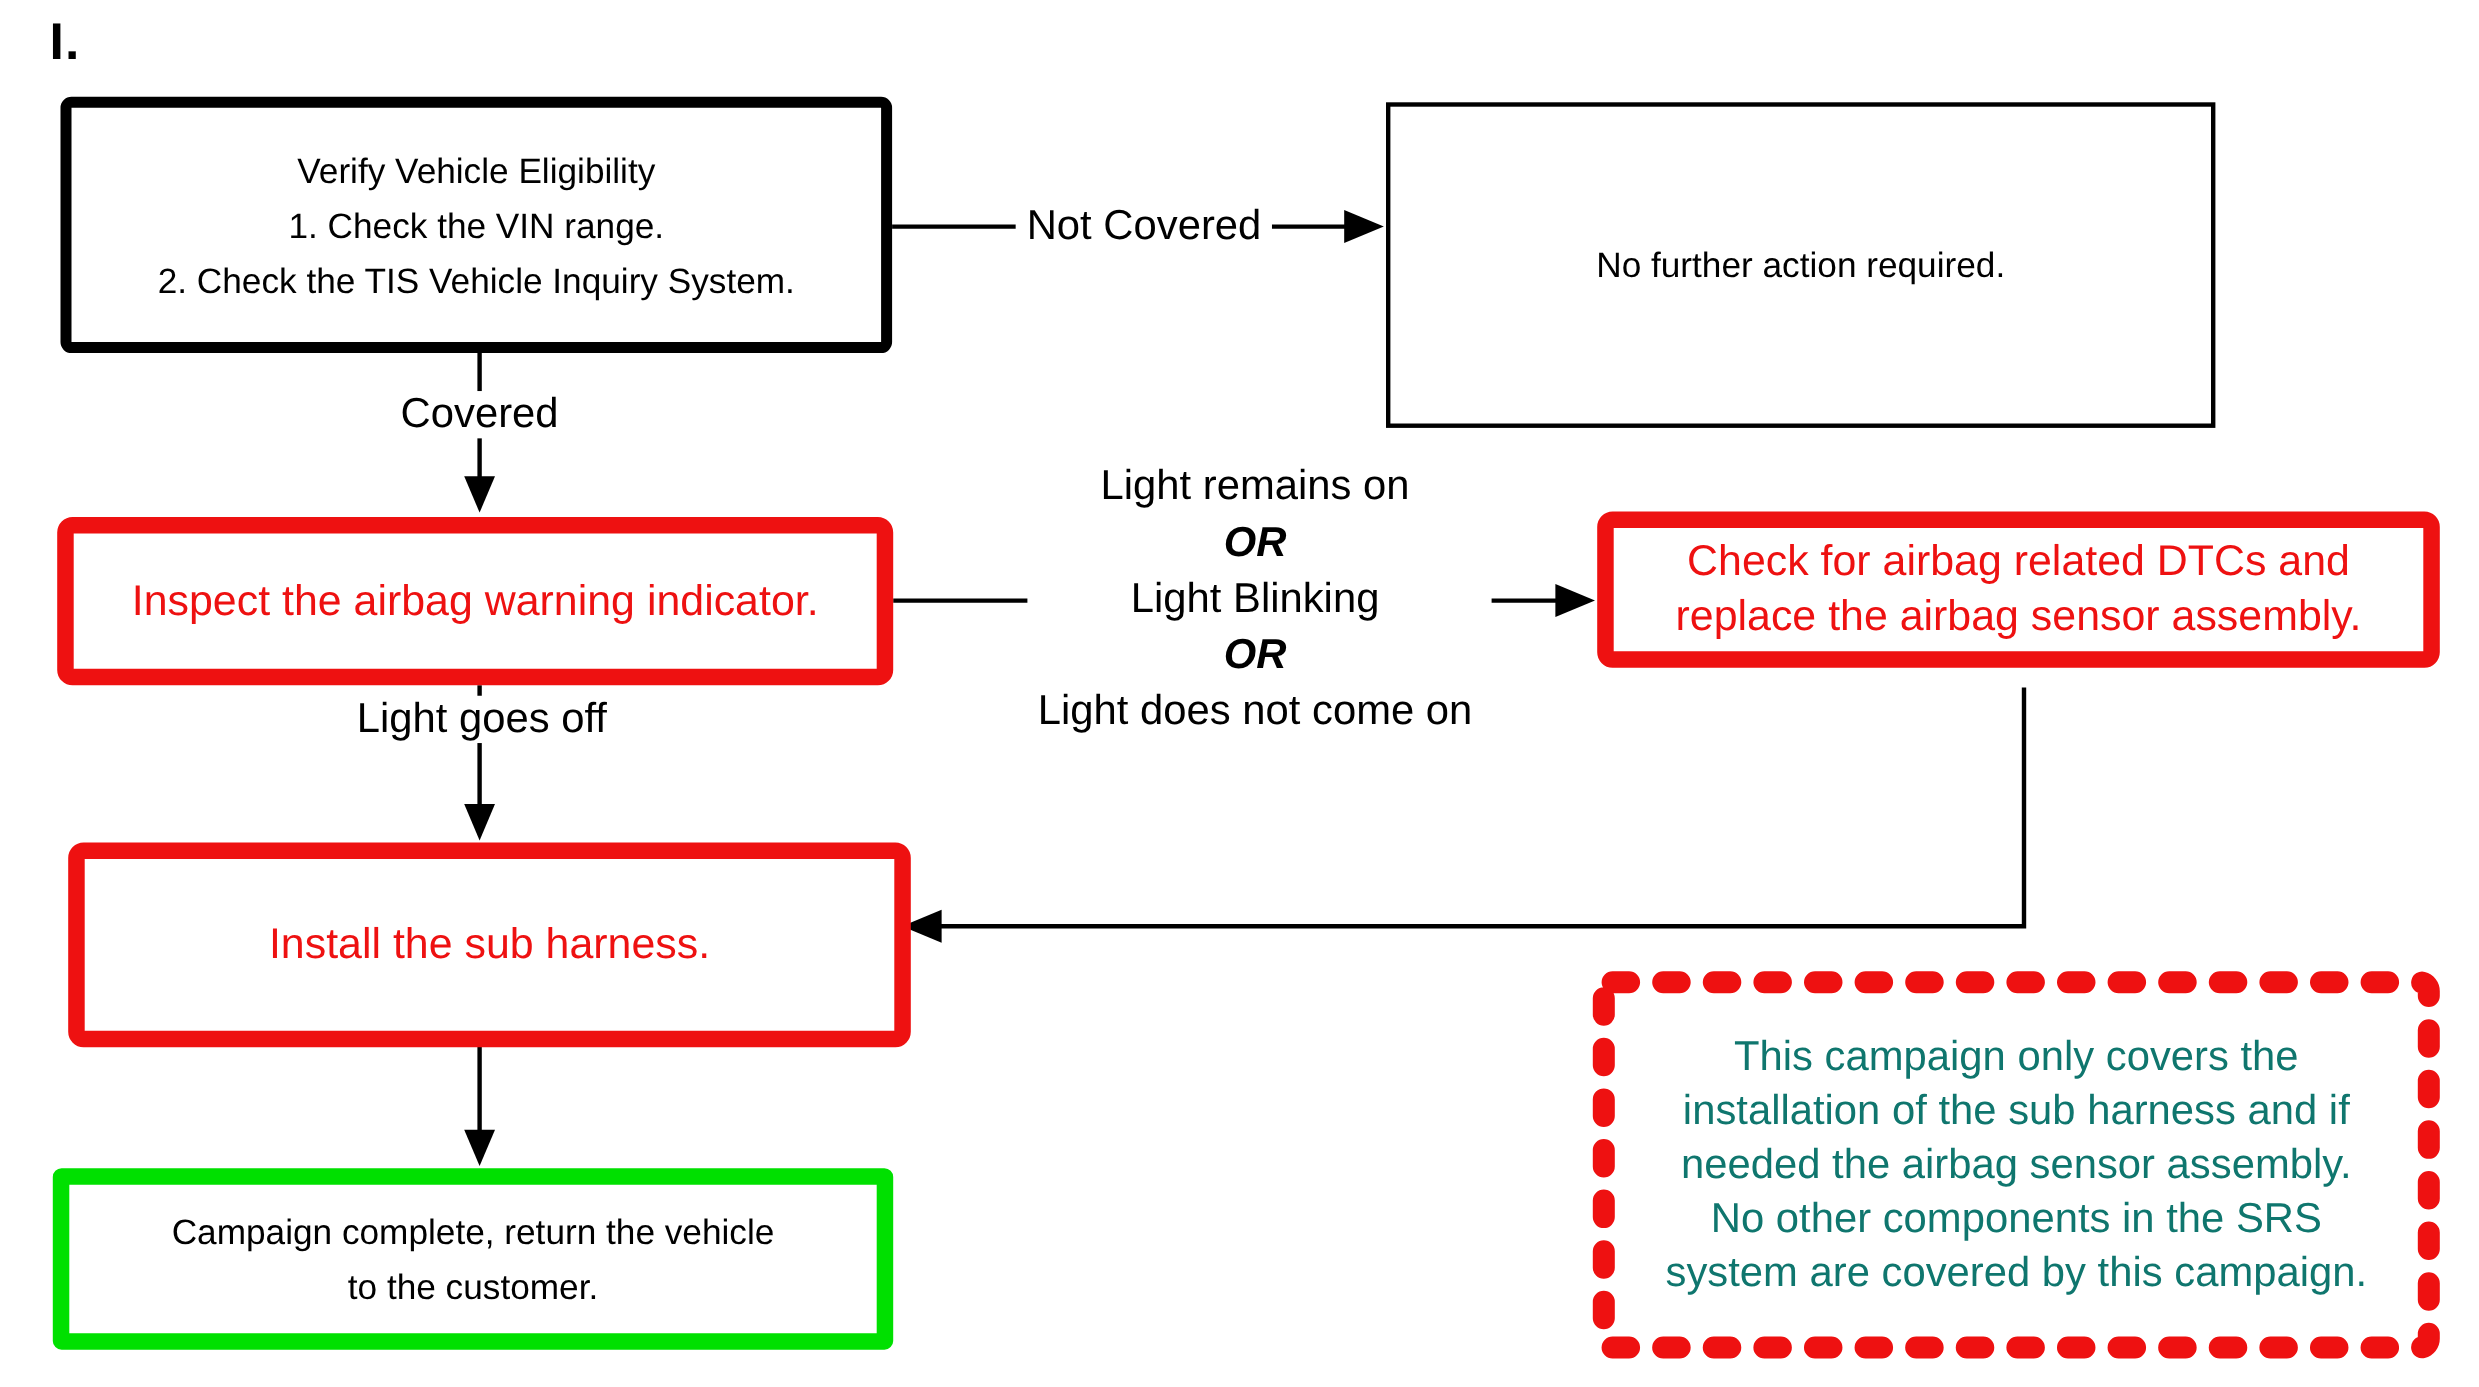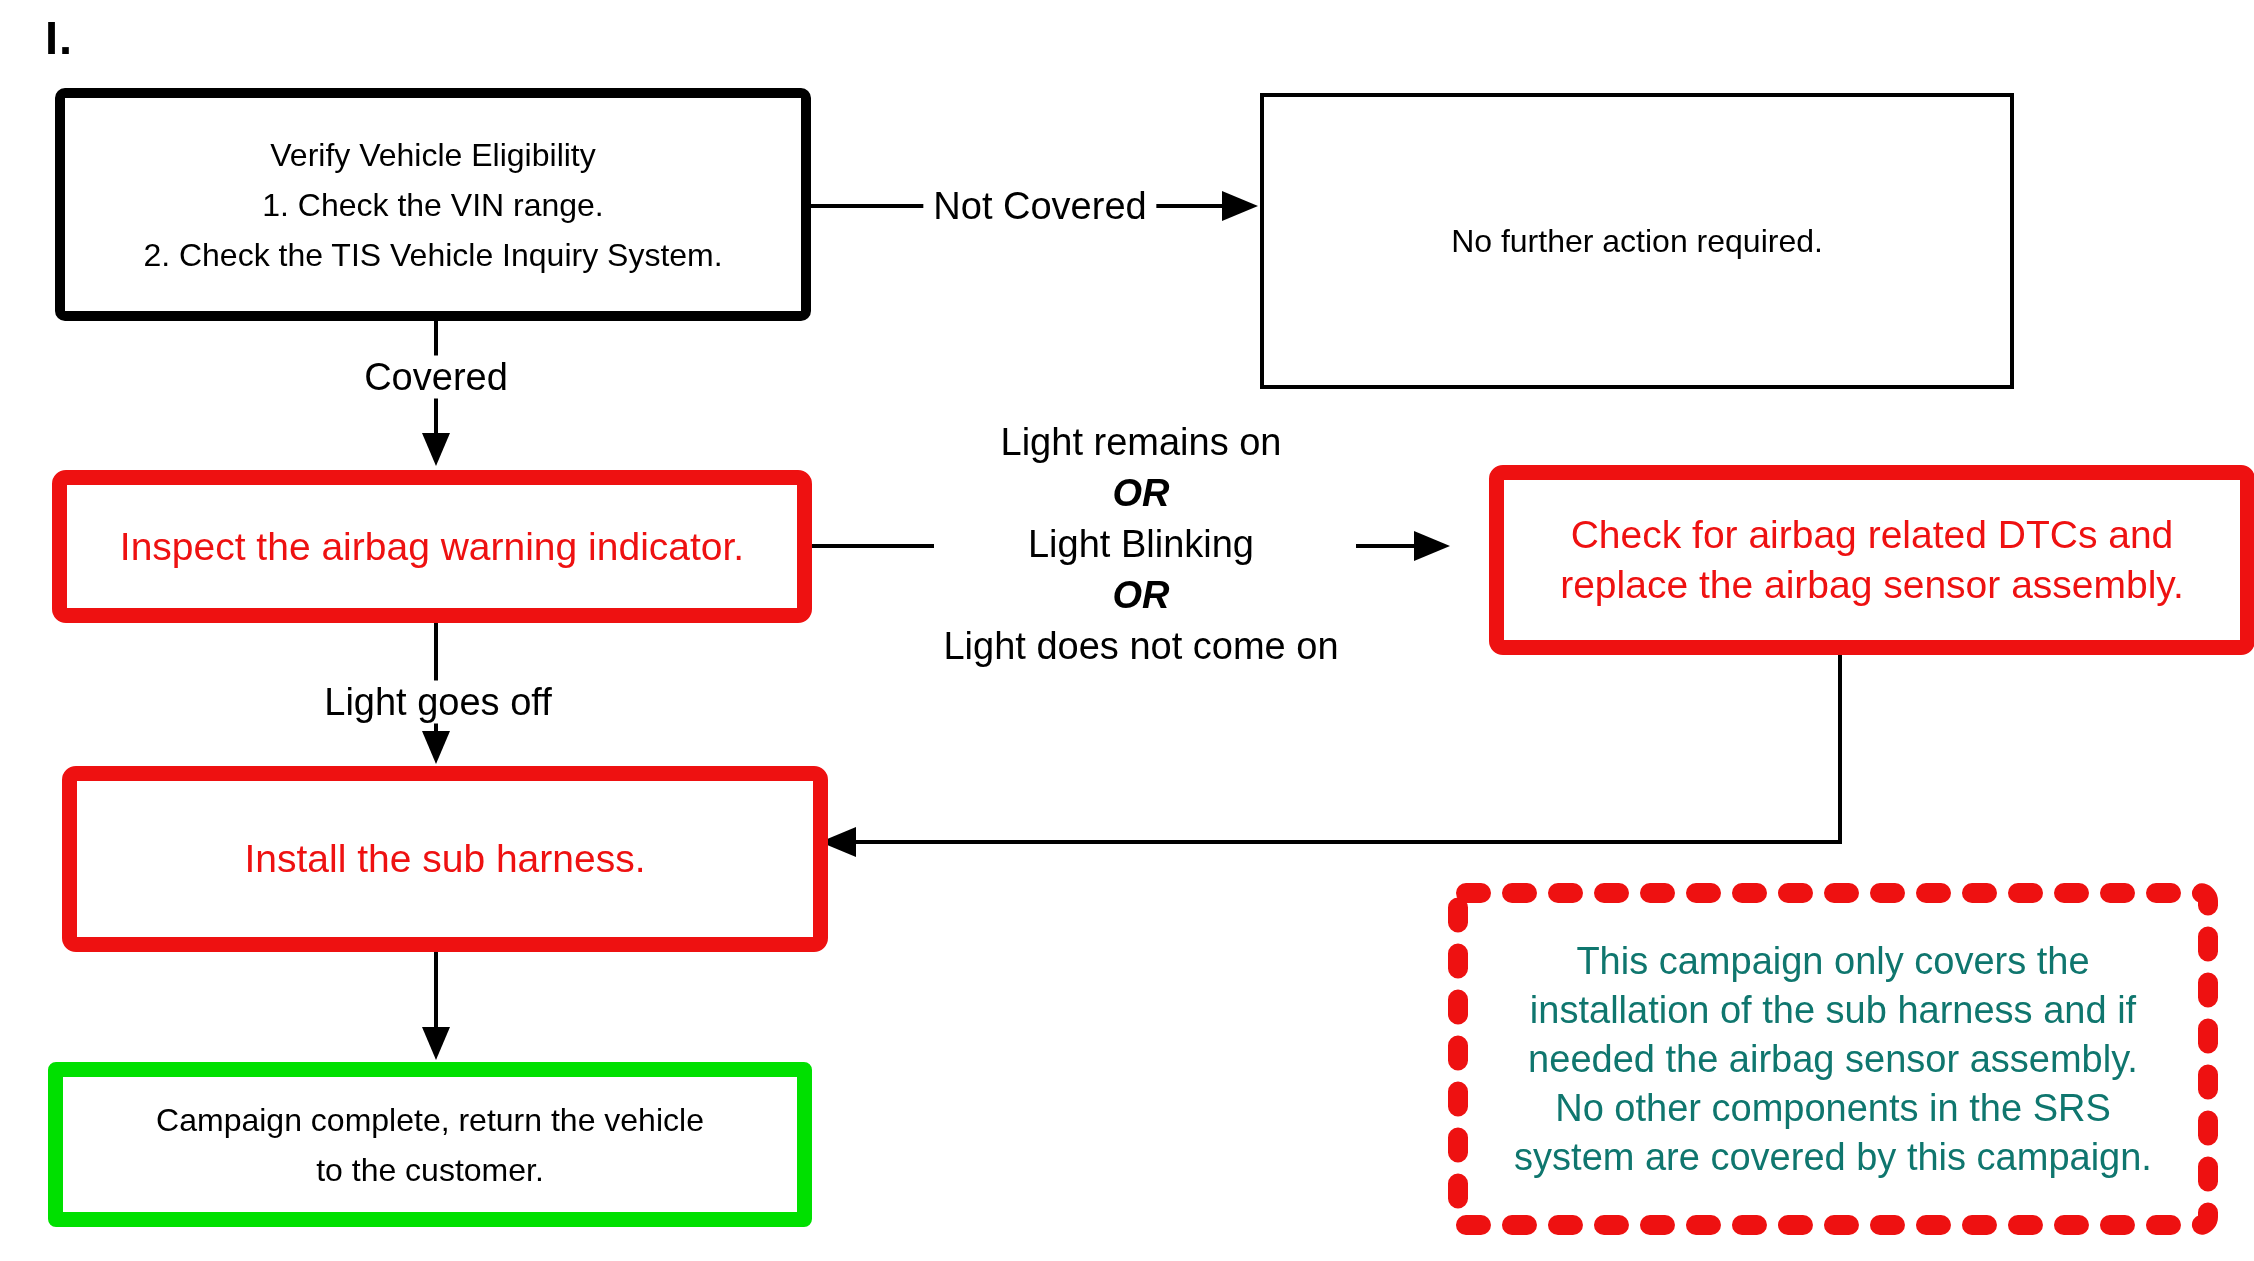--- a/index.html
+++ b/index.html
@@ -50,21 +50,21 @@
     left: 1260px; top: 93px; width: 754px; height: 296px;
     border: 4px solid #000000;
   }
   .red-box {
     border: 15px solid #ee1111;
     border-radius: 14px;
     color: #ee1111;
     font-size: 39px;
   }
   .inspect-box { left: 52px; top: 470px; width: 760px; height: 153px; }
-  .dtc-box     { left: 1452px; top: 465px; width: 766px; height: 190px; line-height: 50px; margin-left: 37px; }
+  .dtc-box     { left: 1452px; top: 465px; width: 766px; height: 142px; line-height: 50px; }
   .install-box { left: 62px; top: 766px; width: 766px; height: 186px; }
   .complete-box {
     left: 48px; top: 1062px; width: 764px; height: 165px;
     border: 15px solid #00e000;
     border-radius: 8px;
     color: #000000;
   }
   .notice-text {
     position: absolute;
     left: 1448px; top: 883px; width: 770px; height: 352px;
@@ -80,21 +80,21 @@
     position: absolute;
     transform: translate(-50%, -50%);
     background: #ffffff;
     padding: 0 10px;
     font-size: 38px;
     white-space: nowrap;
     z-index: 3;
   }
   .lbl-not-covered { left: 1040px; top: 206px; }
   .lbl-covered     { left: 436px;  top: 377px; }
-  .lbl-light-off   { left: 438px;  top: 702px; }
+  .lbl-light-off   { left: 438px;  top: 654px; }
   .conditions {
     position: absolute;
     left: 921px; top: 417px; width: 440px;
     text-align: center;
     font-size: 38px;
     line-height: 51px;
     white-space: nowrap;
   }
   .conditions .or { font-weight: bold; font-style: italic; }
 </style>

